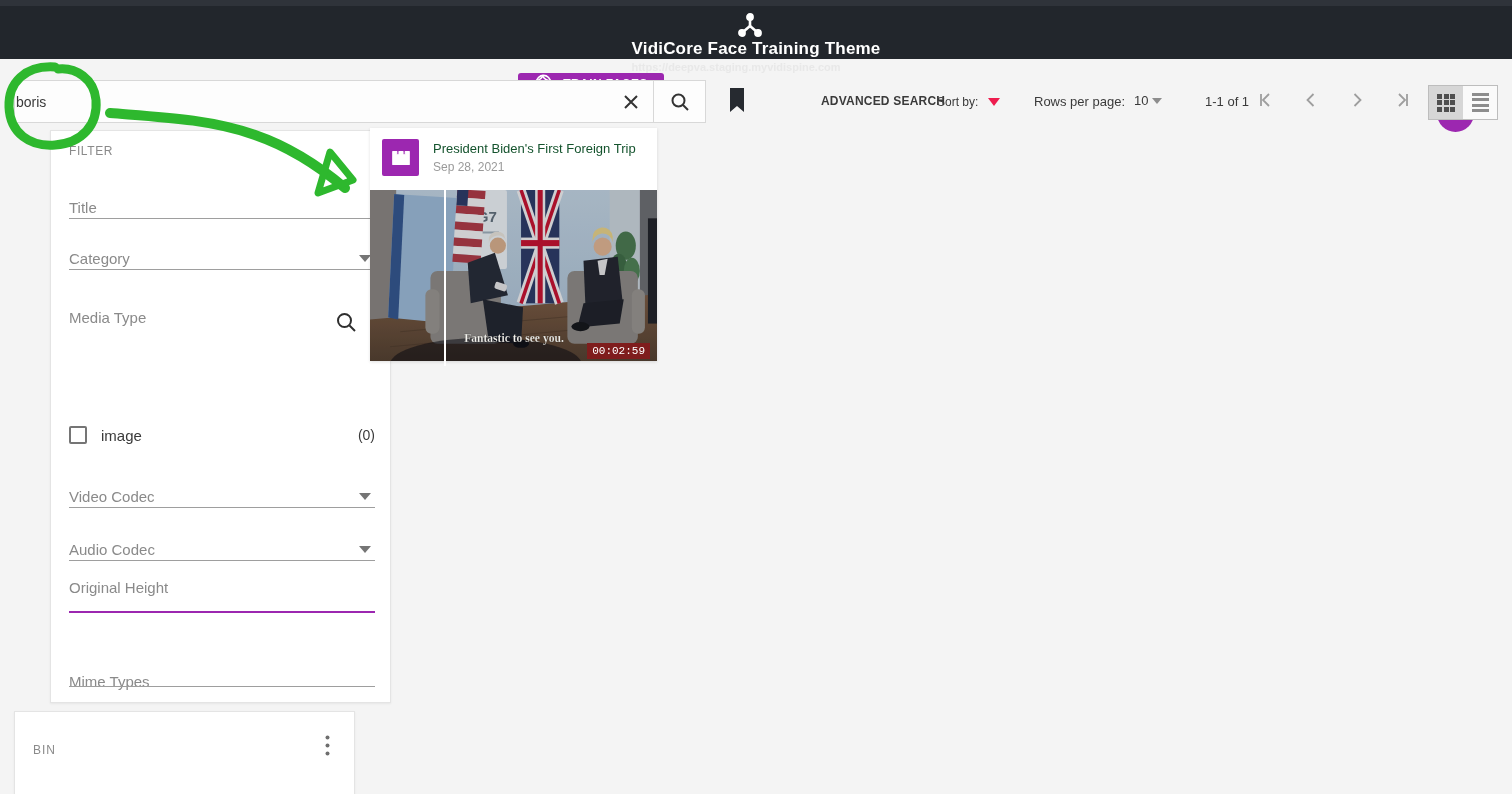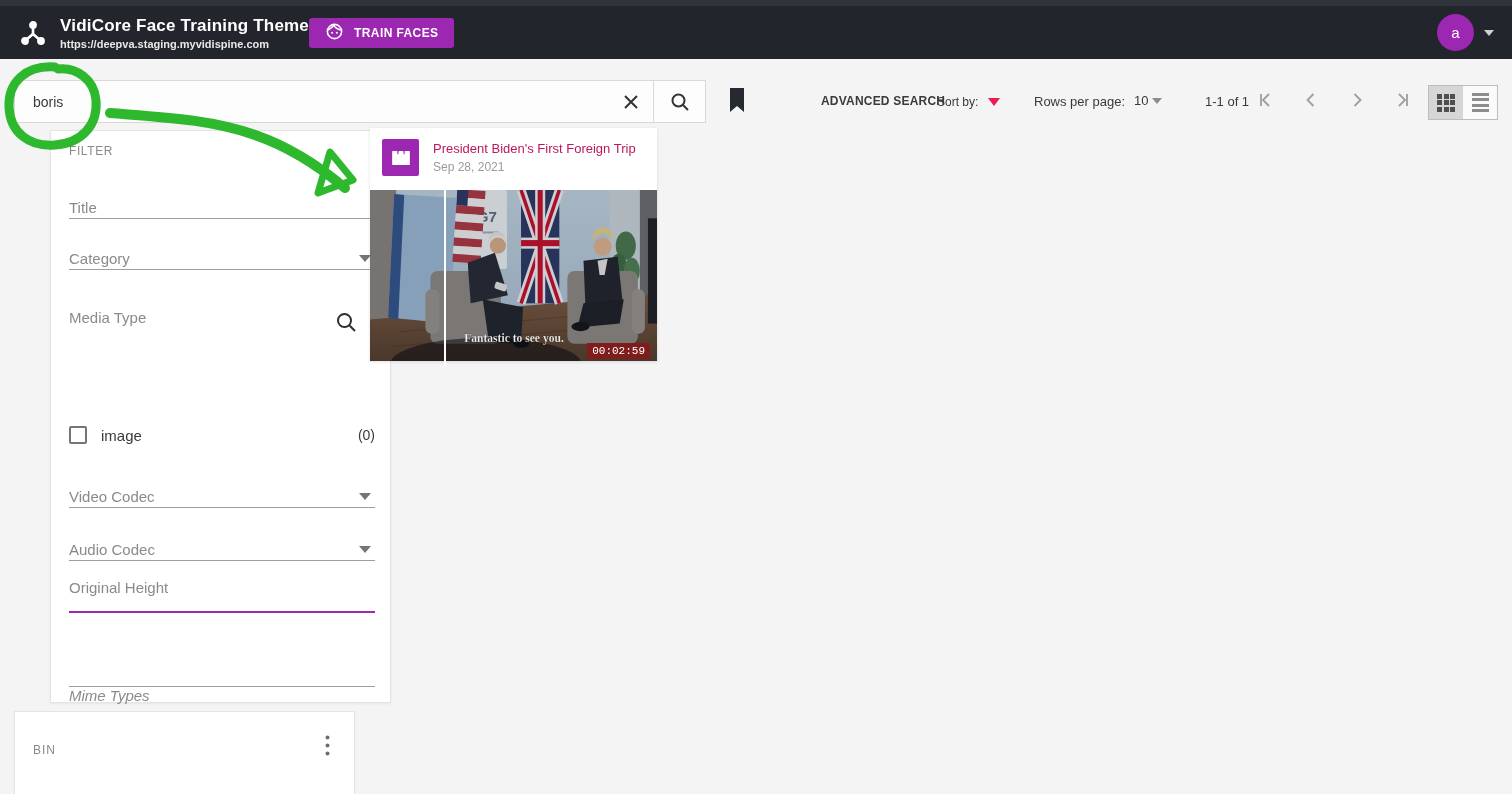--- a/index.html
+++ b/index.html
@@ -1,21 +1,21 @@
 <!DOCTYPE html>
 <html><head>
 <meta charset="utf-8">
 <style>
   * { margin:0; padding:0; box-sizing:border-box; }
   html,body { width:1512px; height:794px; overflow:hidden; background:#f4f4f4;
     font-family:"Liberation Sans", sans-serif; }
 
   
   .topstrip { height:6px; background:#2f333a; }
-  .header { height:53px; background:#22262c; display:flex; align-items:center; padding:5px 18px; }
+  .header { height:53px; background:#22262c; display:flex; align-items:center; padding:5px 18px;flex-direction:column; }
   .logo { width:30px; height:30px; margin-right:12px; display:flex; align-items:center; justify-content:center; }
   .brand { flex:0 0 auto; }
   .brand .title { color:#fff; font-size:17px; font-weight:bold; letter-spacing:.2px; }
   .brand .url { color:#e8e8e8; font-size:11px; font-weight:bold; margin-top:2px; }
   .nav { display:flex; align-items:center; gap:46px; margin-left:auto; margin-right:36px; }
   .nav-item { color:#b9bcc1; font-size:17px; font-weight:bold; cursor:pointer; position:relative; padding:8px 2px 12px; }
   .nav-item.active { color:#fff; }
   .nav-item.active::after { content:""; position:absolute; left:0; right:0; bottom:2px; height:4px; background:#9c27b0; }
   .train-btn { background:#9c27b0; color:#fff; border:none; height:30px; padding:0 16px;
     border-radius:3px; font-size:12px; font-weight:bold; letter-spacing:.4px;
@@ -24,21 +24,21 @@
   .avatar { width:37px; height:37px; border-radius:50%; background:#9c27b0; color:#fff;
     display:flex; align-items:center; justify-content:center; font-size:15px; }
   .avatar-caret { width:0; height:0; border-left:5px solid transparent; border-right:5px solid transparent;
     border-top:6px solid #cdd0d4; }
 
   
   .toolbar { position:absolute; left:0; right:0; top:59px; height:64px; display:flex; align-items:center; }
   .searchbox { position:absolute; left:14px; top:21px; width:640px; height:43px; background:#fdfdfd;
     border:1px solid #d8d8d8; display:flex; align-items:center; }
   .searchbox input { border:none; outline:none; background:transparent; flex:1; height:100%;
-    padding:0 18px; font-size:14px; color:#3a3a3a; font-family:inherit; }
+    padding:0 1px; font-size:14px; color:#3a3a3a; font-family:inherit; }
   .clear-btn { width:44px; height:100%; border:none; background:transparent; cursor:pointer;
     display:flex; align-items:center; justify-content:center; }
   .mag-btn { position:absolute; left:654px; top:21px; width:52px; height:43px; background:#fdfdfd;
     border:1px solid #d8d8d8; border-left:none; cursor:pointer; display:flex; align-items:center; justify-content:center; }
   .bookmark-btn { position:absolute; left:724px; top:27px; width:26px; height:30px; background:transparent;
     border:none; cursor:pointer; }
   .adv { position:absolute; left:821px; top:35px; font-size:12px; font-weight:bold; color:#3a3a3a; cursor:pointer; letter-spacing:.2px;}
   .sortby { position:absolute; left:937px; top:36px; font-size:12px; color:#3a3a3a; cursor:pointer;
     display:flex; align-items:center; gap:10px; }
   .sort-caret { width:0; height:0; border-left:6px solid transparent; border-right:6px solid transparent;
@@ -78,21 +78,21 @@
   .kebab { position:absolute; left:300px; top:20px; width:24px; height:26px; border:none; background:transparent;
     cursor:pointer; color:#6e6e6e; font-size:17px; line-height:8px; letter-spacing:0; }
 
   
   .card { position:absolute; left:370px; top:128px; width:287px; height:233px; background:#fff;
     box-shadow:0 1px 3px rgba(0,0,0,.12); cursor:pointer; }
   .card-head { display:flex; align-items:flex-start; padding:11px 12px; }
   .card-icon { width:37px; height:37px; background:#9c27b0; border-radius:2px; flex:0 0 auto;
     display:flex; align-items:center; justify-content:center; }
   .card-meta { margin-left:14px; padding-top:2px; }
-  .card-title { font-size:13px; color:#be185d; }
+  .card-title { font-size:13px; color:#14532d; }
   .card-date { font-size:12px; color:#9a9a9a; margin-top:4px; }
   .thumb { position:absolute; left:0; top:62px; width:287px; height:171px; }
   .playhead { position:absolute; left:74px; top:57px; width:2px; height:181px; background:#fff; z-index:3; }
   .duration { position:absolute; right:7px; bottom:2px; background:#7f1d1d; color:#fff; font-size:11px;
     font-family:"Liberation Mono", monospace; padding:2px 5px; z-index:4; }
 
   
   .annotation { position:absolute; left:0; top:55px; width:420px; height:220px; pointer-events:none; z-index:20; }
 </style>
 </head>
@@ -237,21 +237,21 @@
   <div class="sel-caret" style="top:362px;"></div>
   <div class="uline" style="top:376px;"></div>
 
   <div class="ph" style="top:410px;">Audio Codec</div>
   <div class="sel-caret" style="top:415px;"></div>
   <div class="uline" style="top:429px;"></div>
 
   <div class="ph" style="top:448px;">Original Height</div>
   <div class="purple-uline" style="top:480px;"></div>
 
-  <div class="ph" style="top:556px;font-style:italic;">Mime Types</div>
+  <div class="ph" style="top:542px;">Mime Types</div>
   <div class="uline" style="top:555px;"></div>
 </div>
 
 <div class="panel bin-panel">
   <div class="flabel" style="top:31px; letter-spacing:1px;">BIN</div>
   <button class="kebab">
     <svg width="5" height="21" viewBox="0 0 5 21">
       <circle cx="2.5" cy="2.5" r="2" fill="#6e6e6e"></circle>
       <circle cx="2.5" cy="10.5" r="2" fill="#6e6e6e"></circle>
       <circle cx="2.5" cy="18.5" r="2" fill="#6e6e6e"></circle>

